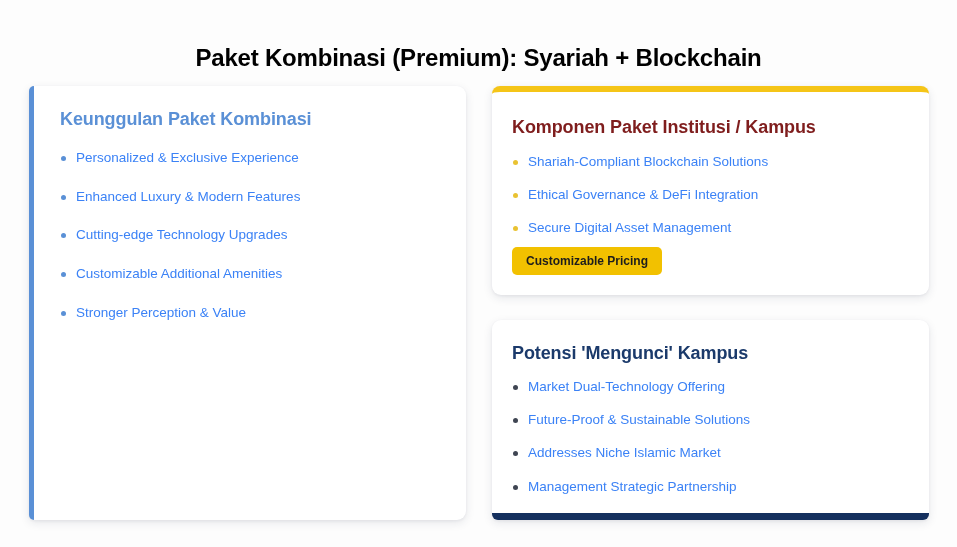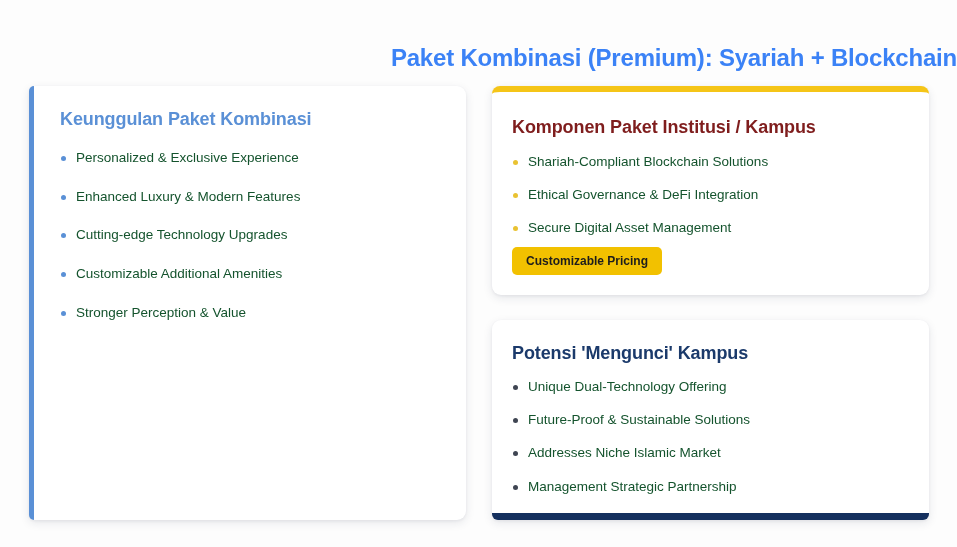--- a/index.html
+++ b/index.html
@@ -14,24 +14,24 @@
     overflow: hidden;
     position: relative;
   }
 
   
   .page-title {
     position: absolute;
     top: 28px;
     left: 0;
     width: 957px;
-    text-align: right;
+    text-align: center;
     font-size: 24px;
     font-weight: bold;
-    color: #3b82f6;
+    color: #000000;
     letter-spacing: -0.2px;
   }
 
   
   .card {
     position: absolute;
     background: #ffffff;
     border-radius: 9px;
     box-shadow: 0 3px 10px rgba(30,40,70,0.10), 0 1px 3px rgba(30,40,70,0.06);
     box-sizing: border-box;
@@ -86,21 +86,21 @@
   ul.bullets {
     list-style: none;
     margin: 0;
     padding: 0;
     position: absolute;
   }
   ul.bullets li {
     position: relative;
     padding-left: 15px;
     font-size: 13.5px;
-    color: #14532d;
+    color: #3b82f6;
     line-height: 1.2;
   }
   ul.bullets li .dot {
     position: absolute;
     left: 0;
     top: 6px;
     width: 5px;
     height: 5px;
     border-radius: 50%;
   }
@@ -180,21 +180,21 @@
     </li>
   </ul>
   <div class="badge">Customizable Pricing</div>
 </section>
 
 <section class="card card-bottom-right">
   <h2 class="card-heading heading-navy">Potensi 'Mengunci' Kampus</h2>
   <ul class="bullets list-bottom-right">
     <li>
       <span class="dot"></span>
-      <span>Unique Dual-Technology Offering</span>
+      <span>Market Dual-Technology Offering</span>
     </li>
     <li>
       <span class="dot"></span>
       <span>Future-Proof &amp; Sustainable Solutions</span>
     </li>
     <li>
       <span class="dot"></span>
       <span>Addresses Niche Islamic Market</span>
     </li>
     <li>

